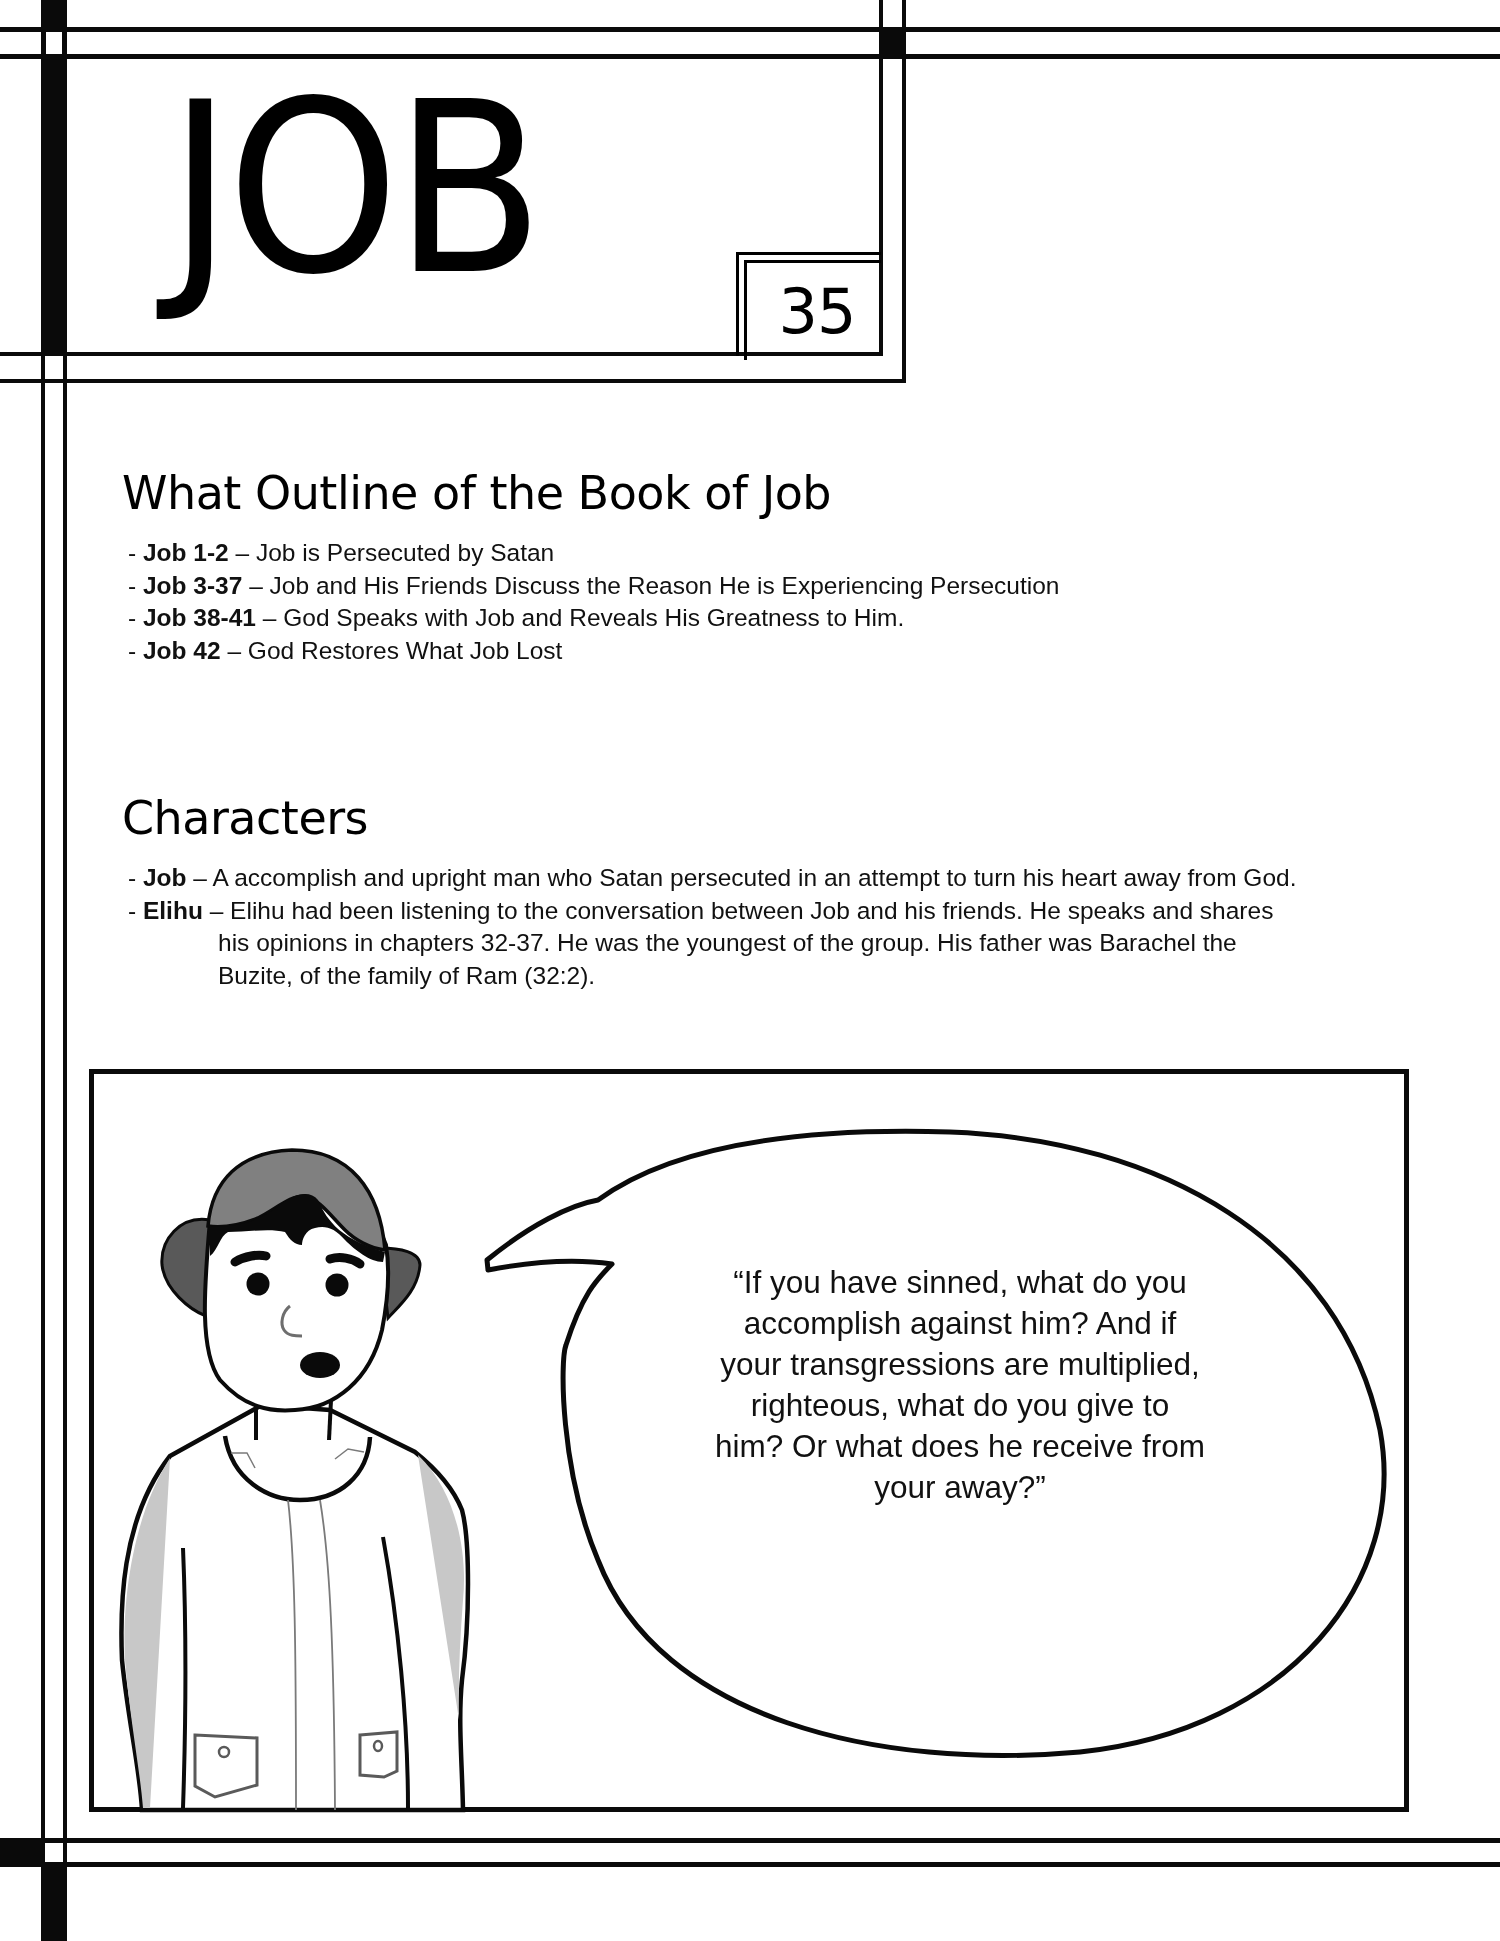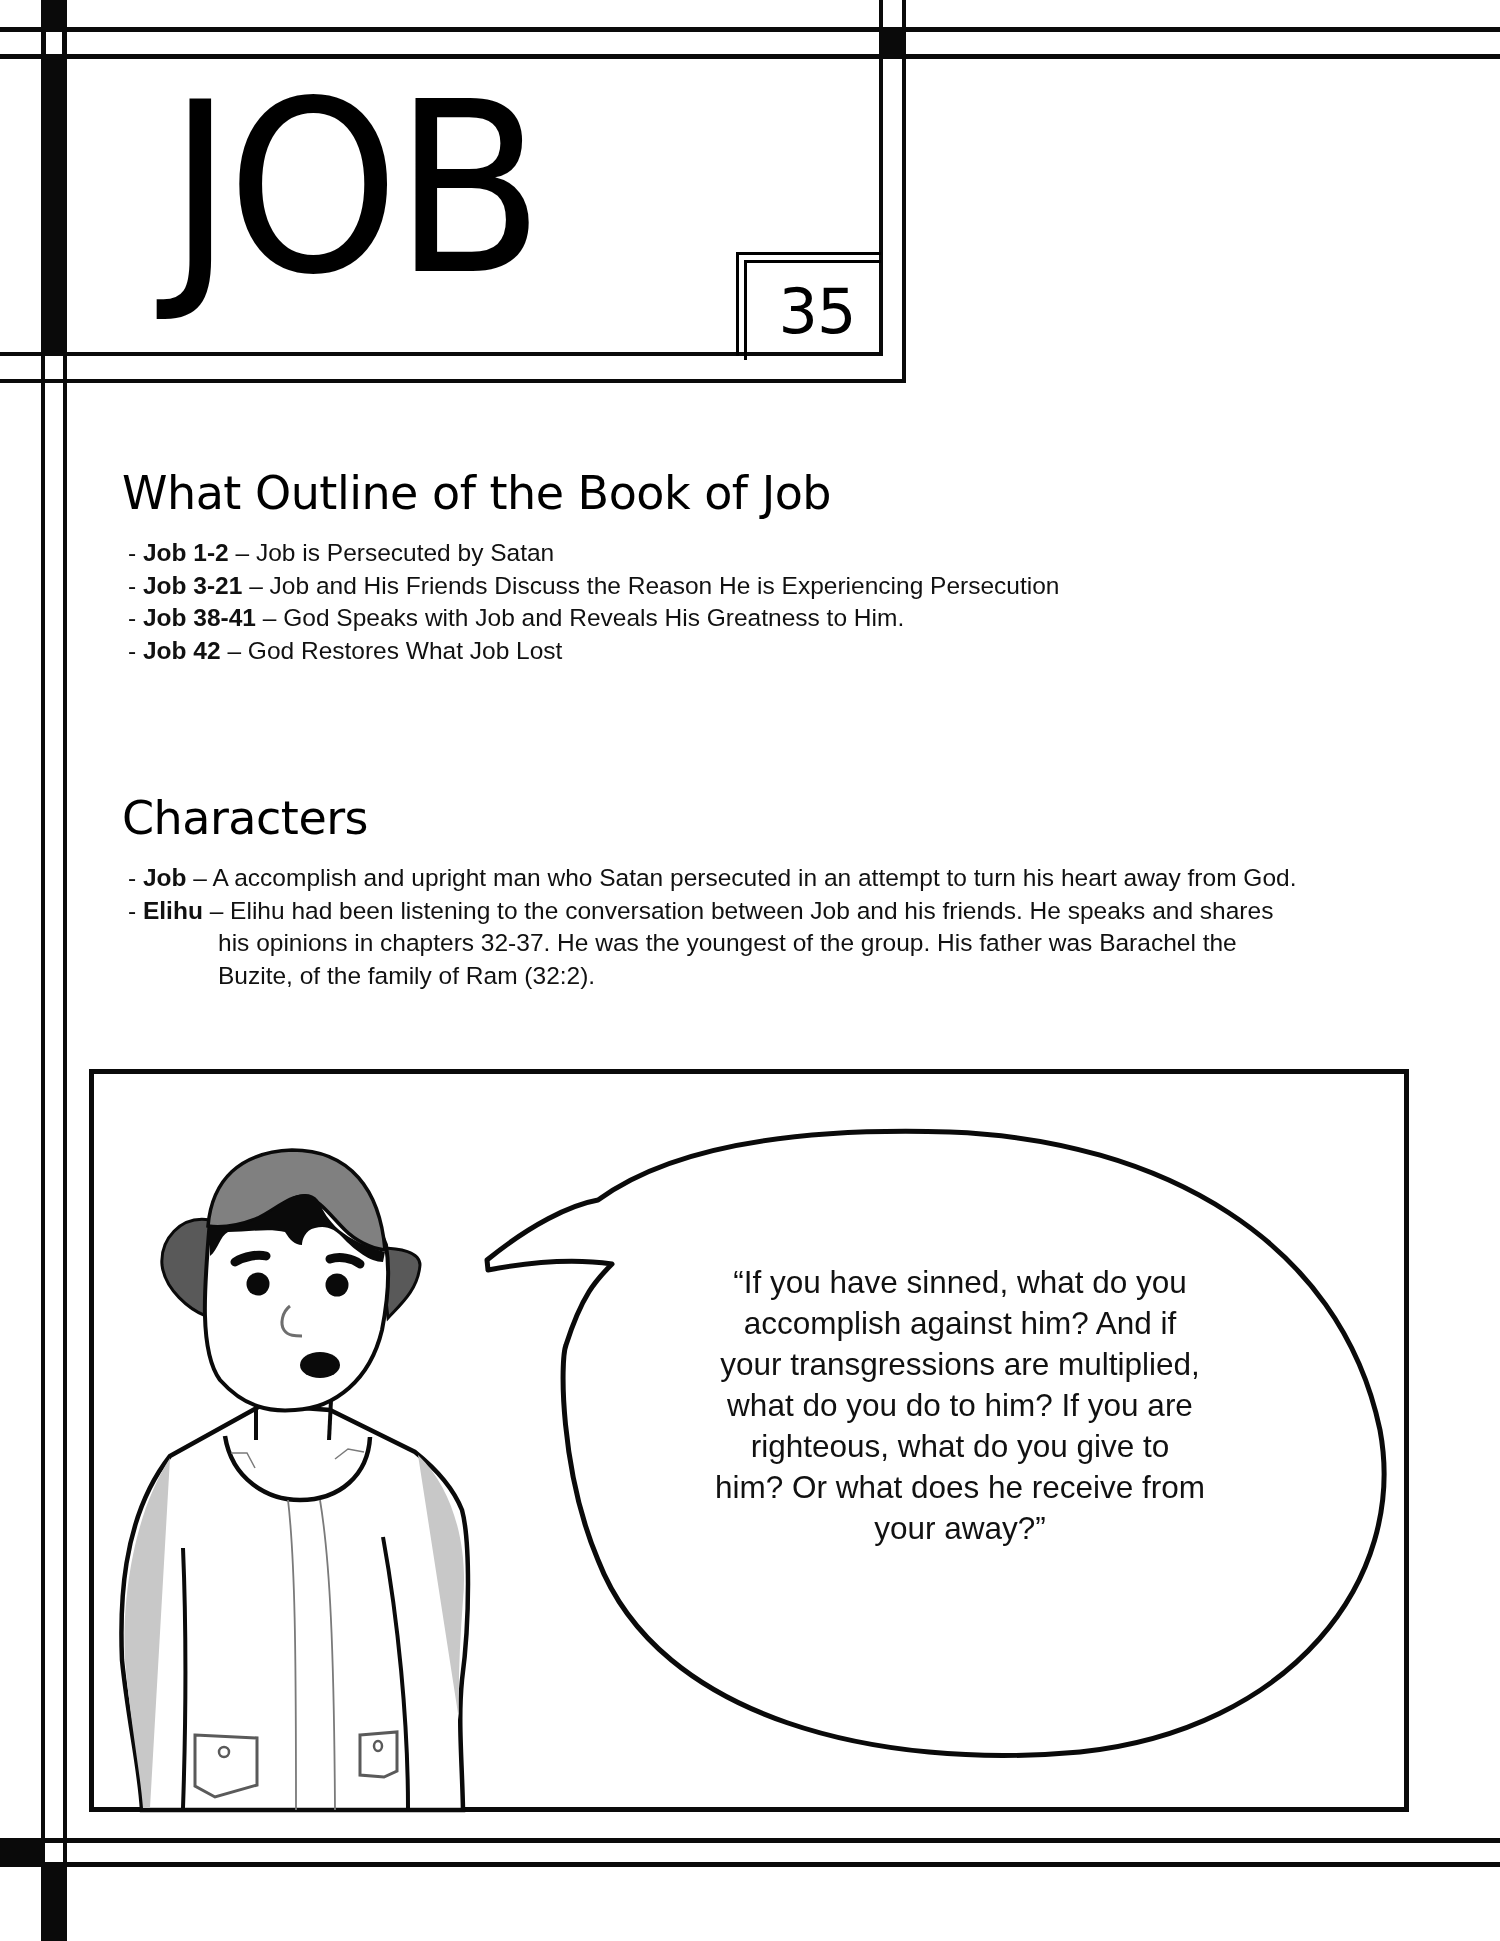--- a/index.html
+++ b/index.html
@@ -65,21 +65,21 @@
 
 <div class="title">JOB</div>
 <div class="num-box-outer"></div>
 <div class="num-box-inner">
   <span class="num">35</span>
 </div>
 
 <div class="h2" style="top:470px;">What Outline of the Book of Job</div>
 <ul class="list" style="top:533px;">
   <li><span>- </span><b>Job 1-2</b><span> – Job is Persecuted by Satan</span></li>
-  <li><span>- </span><b>Job 3-21</b><span> – Job and His Friends Discuss the Reason He is Experiencing Persecution</span></li>
+  <li><span>- </span><b>Job 3-37</b><span> – Job and His Friends Discuss the Reason He is Experiencing Persecution</span></li>
   <li><span>- </span><b>Job 38-41</b><span> – God Speaks with Job and Reveals His Greatness to Him.</span></li>
   <li><span>- </span><b>Job 42</b><span> – God Restores What Job Lost</span></li>
 </ul>
 
 <div class="h2" style="top:795px;">Characters</div>
 <ul class="list" style="top:858px;">
   <li><span>- </span><b>Job</b><span> – A accomplish and upright man who Satan persecuted in an attempt to turn his heart away from God.</span></li>
   <li><span>- </span><b>Elihu</b><span> – Elihu had been listening to the conversation between Job and his friends. He speaks and shares</span>
     <span class="indent">his opinions in chapters 32-37. He was the youngest of the group. His father was Barachel the</span>
     <span class="indent">Buzite, of the family of Ram (32:2).</span>
@@ -149,17 +149,16 @@
     <path d="M 290 1306 C 282 1312, 280 1324, 284 1330 C 288 1336, 296 1336, 302 1336" stroke="#6e6e6e" stroke-width="3" fill="none"></path>
 
     <ellipse cx="320" cy="1365" rx="20" ry="13" fill="#0a0a0a"></ellipse>
   </g>
 </svg>
 
 <div class="bubble-text">
   <div>“If you have sinned, what do you</div>
   <div>accomplish against him? And if</div>
   <div>your transgressions are multiplied,</div>
-  <div>what do you do to him? If you are</div>
   <div>righteous, what do you give to</div>
   <div>him? Or what does he receive from</div>
   <div>your away?”</div>
 </div>
 
 </body></html>

